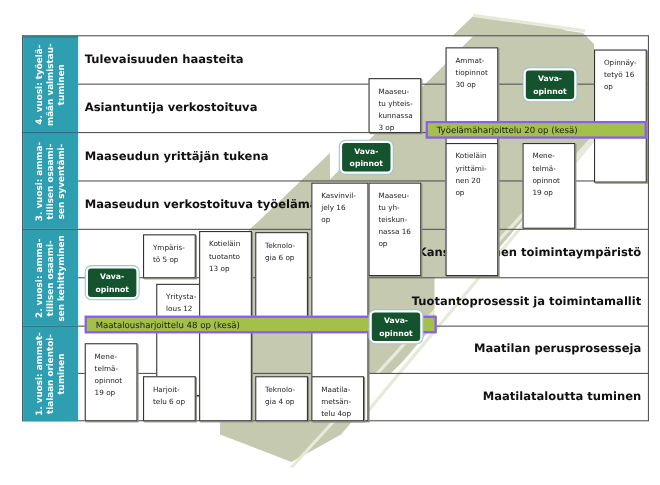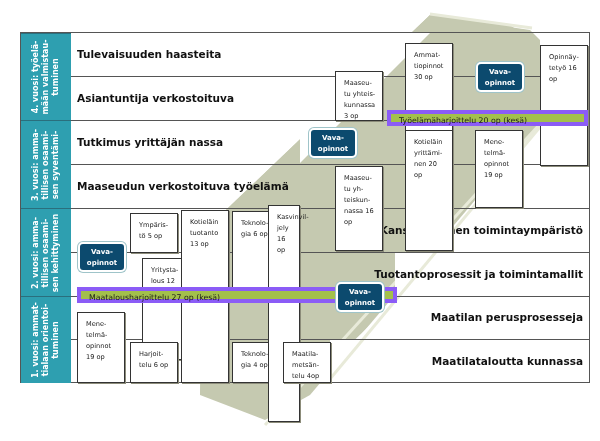--- a/index.html
+++ b/index.html
@@ -11,25 +11,25 @@
   .row-line { position:absolute; height:0; border-top:1px solid #555; }
   .year { position:absolute; left:21px; width:50px; background:#2e9fb0; color:#fff;
           border-top:1px solid #2a6f7d; box-sizing:border-box; }
   .year span { position:absolute; left:50%; top:50%; width:108px;
                transform:translate(-50%,-50%) rotate(-90deg);
                font-size:8px; font-weight:bold; line-height:10px; text-align:center; white-space:normal; }
   .theme { position:absolute; font-weight:bold; font-size:10.5px; color:#111; white-space:nowrap; }
   .box { position:absolute; background:#fff; border:1px solid #333; box-sizing:border-box;
          font-size:6.6px; line-height:11px; padding:6px 0 0 8px; color:#222; white-space:pre-line;
          box-shadow:1px 1px 0 #8c8c7a; }
-  .vava { position:absolute; width:48px; height:30px; background:#0c4a6e; color:#fff;
+  .vava { position:absolute; width:48px; height:30px; background:#14532d; color:#fff;
           border:2px solid #fff; border-radius:5px; box-shadow:0 0 0 1px #9fc4c9;
           font-size:7px; font-weight:bold; text-align:center; line-height:11px; padding-top:3px;
           box-sizing:border-box; white-space:pre-line; }
-  .bar { position:absolute; height:16px; background:#a3c04b; border:4px solid #8b5cf6;
+  .bar { position:absolute; height:16px; background:#a3c04b; border:2px solid #8b5cf6;
          box-sizing:border-box; font-size:7.8px; line-height:14px; padding-left:8px; color:#1a1a1a; white-space:nowrap; }
 </style>
 </head>
 <body>
 
 <svg id="bg" width="600" height="441">
   <polygon points="200,395 205,230 430,15 510,25 530,40 305,290 200,395" fill="#c5c9b0"></polygon>
   <polygon points="200,395 205,230 430,15 530,30 560,60 560,100 310,395 265,420" fill="#c5c9b0"></polygon>
   <line x1="265" y1="425" x2="560" y2="102" stroke="#e8ead9" stroke-width="3"></line>
   <line x1="430" y1="14" x2="532" y2="28" stroke="#e8ead9" stroke-width="3"></line>
@@ -75,45 +75,45 @@
 sen kehittyminen</span>
   </div>
 <div class="year" style="top:296px;height:87px;">
     <span style="white-space:pre-line;">1. vuosi: ammat-
 tialaan orientoi-
 tuminen</span>
   </div>
 
 <div class="theme" style="left:77px;top:48px;">Tulevaisuuden haasteita</div>
 <div class="theme" style="left:77px;top:92px;">Asiantuntija verkostoituva</div>
-<div class="theme" style="left:77px;top:136px;">Tutkimus yrittäjän nassa</div>
+<div class="theme" style="left:77px;top:136px;">Maaseudun yrittäjän tukena</div>
 <div class="theme" style="left:77px;top:180px;">Maaseudun verkostoituva työelämä</div>
 <div class="theme" style="right:17px;top:224px;">Kansainvälinen toimintaympäristö</div>
 <div class="theme" style="right:17px;top:268px;">Tuotantoprosessit ja toimintamallit</div>
 <div class="theme" style="right:17px;top:311px;text-align:right;">Maatilan perusprosesseja</div>
-<div class="theme" style="right:17px;top:355px;">Maatilataloutta kunnassa</div>
+<div class="theme" style="right:17px;top:355px;">Maatilataloutta tuminen</div>
 
 <div class="box" style="left:77px;top:312px;width:48px;height:71px;">Mene-
 telmä-
 opinnot
 19 op</div>
 <div class="box" style="left:130px;top:213px;width:48px;height:40px;">Ympäris-
 tö 5 op</div>
 <div class="box" style="left:142px;top:258px;width:48px;height:102px;">Yritysta-
 lous 12</div>
 <div class="box" style="left:130px;top:342px;width:48px;height:41px;">Harjoit-
 telu 6 op</div>
 <div class="box" style="left:181px;top:210px;width:48px;height:173px;">Kotieläin
 tuotanto
 13 op</div>
 <div class="box" style="left:232px;top:211px;width:48px;height:85px;">Teknolo-
 gia 6 op</div>
 <div class="box" style="left:232px;top:342px;width:48px;height:41px;">Teknolo-
 gia 4 op</div>
-<div class="box" style="left:268px;top:166px;width:32px;height:217px;margin-top:39px;">Kasvinvil-
+<div class="box" style="left:283px;top:166px;width:52px;height:217px;">Kasvinvil-
 jely 16
 op</div>
 <div class="box" style="left:283px;top:342px;width:48px;height:41px;">Maatila-
 metsän-
 telu  4op</div>
 <div class="box" style="left:335px;top:166px;width:48px;height:85px;">Maaseu-
 tu yh-
 teiskun-
 nassa 16
 op</div>
@@ -129,21 +129,21 @@
 nen 20
 op</div>
 <div class="box" style="left:475px;top:130px;width:48px;height:78px;">Mene-
 telmä-
 opinnot
 19 op</div>
 <div class="box" style="left:540px;top:45px;width:48px;height:121px;">Opinnäy-
 tetyö 16
 op</div>
 
-<div class="bar" style="left:77px;top:287px;width:320px;">Maatalousharjoittelu 27 op (kesä)</div>
+<div class="bar" style="left:77px;top:287px;width:320px;">Maatalousharjoittelu 48 op (kesä)</div>
 <div class="bar" style="left:387px;top:110px;width:201px;">Työelämäharjoittelu 20 op (kesä)</div>
 
 <div class="vava" style="left:78px;top:242px;">Vava-
 opinnot</div>
 <div class="vava" style="left:336px;top:282px;">Vava-
 opinnot</div>
 <div class="vava" style="left:309px;top:128px;">Vava-
 opinnot</div>
 <div class="vava" style="left:476px;top:62px;">Vava-
 opinnot</div>

